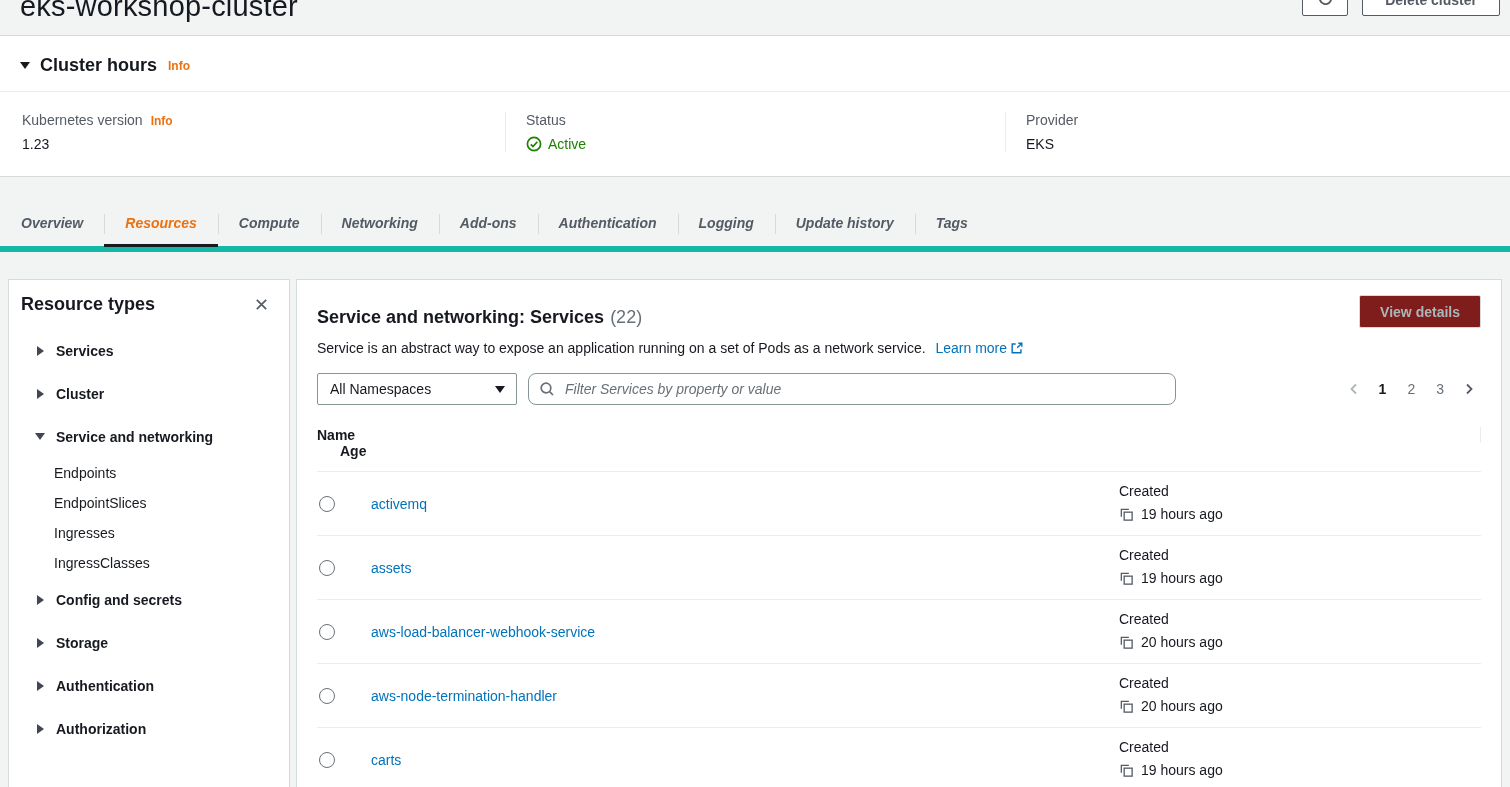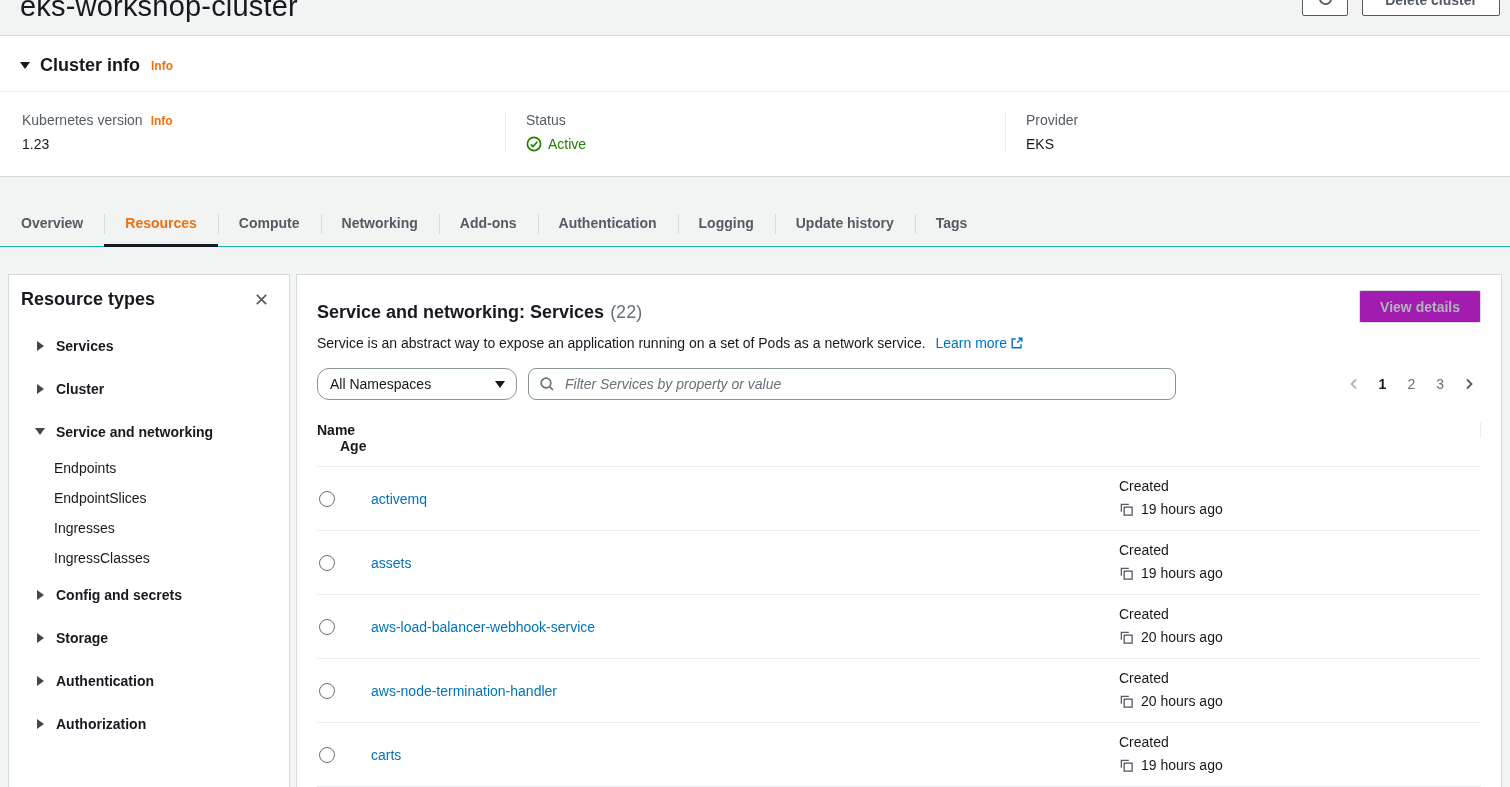--- a/index.html
+++ b/index.html
@@ -43,21 +43,21 @@
     display: grid; grid-template-columns: 505px 500px 1fr;
     padding: 20px 0 24px;
   }
   .info-col { padding-left: 22px; }
   .info-col + .info-col { border-left: 1px solid #eaeded; padding-left: 20px; }
   .field-label { color: #545b64; font-size: 14px; margin-bottom: 8px; display: flex; align-items: baseline; gap: 8px; }
   .field-value { color: #16191f; font-size: 14px; }
   .status-value { display: flex; align-items: center; gap: 6px; color: #1d8102; }
 
   
-  .tabbar { margin-top: 25px; display: flex; border-bottom: 1px solid #14b8a6; }
+  .tabbar { margin-top: 25px; display: flex; border-bottom: 6px solid #14b8a6; font-style: italic; }
   .tab {
     position: relative;
     padding: 13px 21px 15px;
     font-weight: 700; color: #545b64; cursor: pointer; white-space: nowrap;
   }
   .tab + .tab::before {
     content: ""; position: absolute; left: 0; top: 12px; bottom: 12px;
     width: 1px; background: #d5dbdb;
   }
   .tab.active { color: #ec7211; }
@@ -82,32 +82,32 @@
   .tree-child.selected { color: #ec7211; font-weight: 700; }
   .caret-right { width: 0; height: 0; border-top: 5px solid transparent; border-bottom: 5px solid transparent; border-left: 7px solid #414750; flex: none; }
   .caret-down { width: 0; height: 0; border-left: 5px solid transparent; border-right: 5px solid transparent; border-top: 7px solid #414750; flex: none; margin-left: -2px; margin-right: -1px; }
 
   
   .main-panel { flex: 1; height: 600px; padding: 18px 20px 0; }
   .panel-head { display: flex; align-items: flex-end; justify-content: space-between; }
   .panel-title { margin: 0; font-size: 18px; font-weight: 700; }
   .panel-count { font-weight: 400; color: #687078; margin-left: 6px; }
   .btn-disabled {
-    height: 33px; padding: 0 20px; background: #a21caf;
+    height: 33px; padding: 0 20px; background: #7f1d1d;
     border: 1px solid #d5dbdb; border-radius: 2px;
     color: #aab7b8; font-weight: 700; font-size: 14px; cursor: default;
     margin-top: -3px;
   }
   .panel-desc { margin-top: 12px; font-size: 14px; color: #16191f; }
   .learn-more { color: #0073bb; text-decoration: none; margin-left: 6px; cursor: pointer; }
   .ext-icon { display: inline-block; vertical-align: -2px; margin-left: 3px; }
 
   .filter-row { display: flex; align-items: center; gap: 11px; margin-top: 15px; }
   .ns-select {
-    width: 200px; height: 32px; border: 1px solid #879596; border-radius: 12px;
+    width: 200px; height: 32px; border: 1px solid #879596; border-radius: 2px;
     display: flex; align-items: center; justify-content: space-between;
     padding: 0 12px; background: #fff; cursor: pointer; font-size: 14px;
   }
   .search-wrap { position: relative; width: 648px; }
   .search-wrap input {
     width: 100%; height: 32px; border: 1px solid #879596; border-radius: 8px;
     padding: 0 10px 0 36px; font-size: 14px; font-family: inherit; color: #16191f;
   }
   .search-wrap input::placeholder { font-style: italic; color: #687078; }
   .search-icon { position: absolute; left: 11px; top: 8px; }
@@ -145,21 +145,21 @@
           </svg>
       </span>
     </button>
     <button class="btn btn-delete">Delete cluster</button>
   </div>
 </div>
 
 <section class="cluster-card">
   <div class="cluster-card-header">
     <span class="caret-down" style="border-top-color:#16191f"></span>
-    <h2>Cluster info</h2>
+    <h2>Cluster hours</h2>
     <a class="info-link">Info</a>
   </div>
   <div class="cluster-card-body">
     <div class="info-col">
       <div class="field-label">
         <span>Kubernetes version</span>
         <a class="info-link">Info</a>
       </div>
       <div class="field-value">1.23</div>
     </div>

